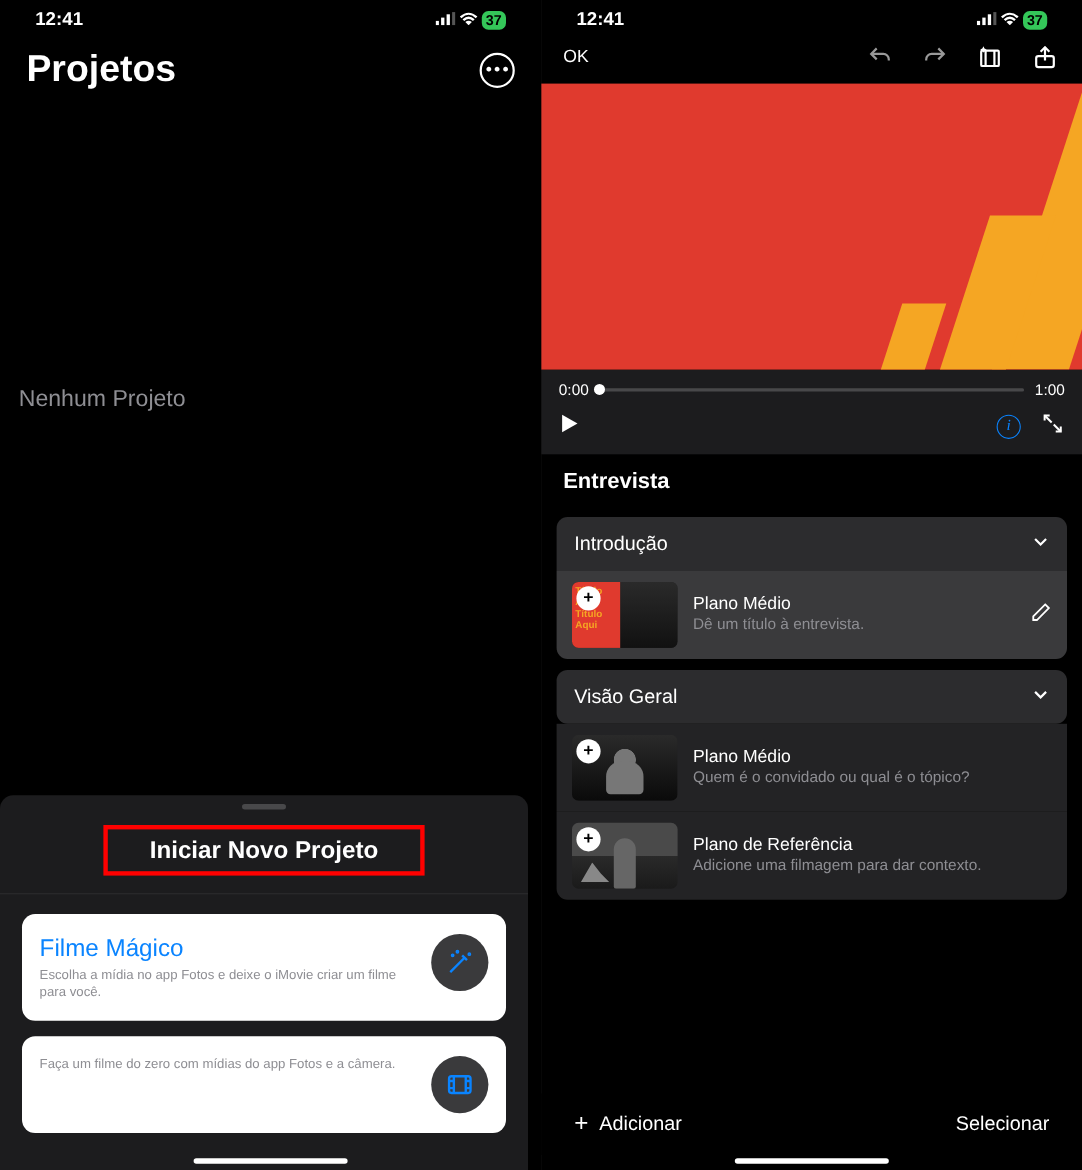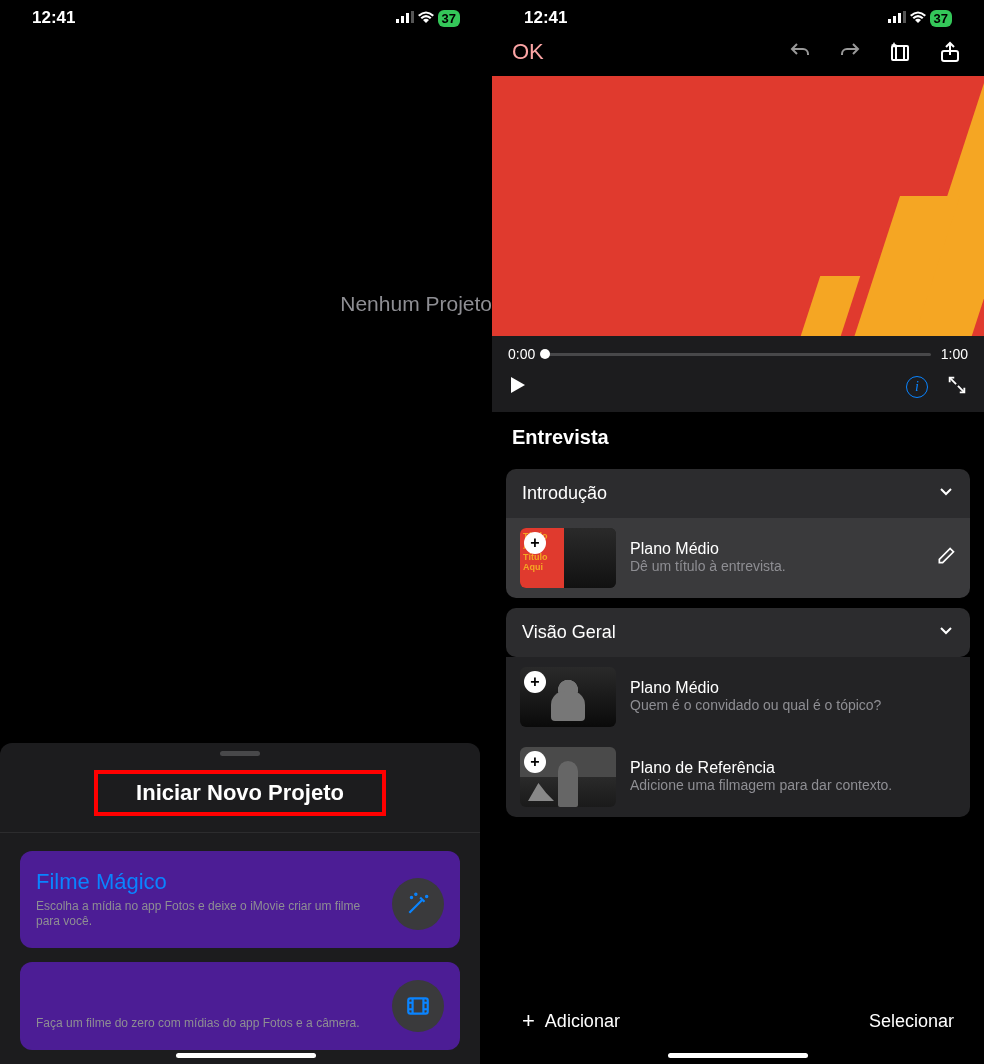--- a/index.html
+++ b/index.html
@@ -6,37 +6,37 @@
   body { background: #333; font-family: -apple-system, BlinkMacSystemFont, "Segoe UI", Helvetica, Arial, sans-serif; color: #fff; width: 984px; height: 1064px; display: flex; }
   .phone { width: 492px; height: 1064px; background: #000; position: relative; overflow: hidden; }
   .status-bar { display: flex; justify-content: space-between; align-items: center; padding: 8px 32px 4px; font-size: 17px; font-weight: 600; }
   .status-right { display: flex; align-items: center; gap: 3px; }
   .battery-badge { background: #34c759; color: #000; font-size: 13px; font-weight: 600; border-radius: 6px; padding: 1px 4px; }
   
   
   .header-row { display: flex; justify-content: space-between; align-items: center; padding: 12px 24px 8px; }
   .title-big { font-size: 34px; font-weight: 700; }
   .more-btn { width: 32px; height: 32px; border: 2px solid #fff; border-radius: 50%; display: flex; align-items: center; justify-content: center; font-size: 16px; letter-spacing: 2px; padding-left: 2px; }
-  .empty-msg { text-align: right; color: #8e8e93; font-size: 21px; margin-top: 260px; padding-left: 17px; }
-  .sheet { position: absolute; bottom: 0; left: 0; right: 12px; background: #1c1c1e; border-top-left-radius: 12px; border-top-right-radius: 12px; }
+  .empty-msg { text-align: left; color: #8e8e93; font-size: 21px; margin-top: 260px; padding-left: 17px; }
+  .sheet { position: absolute; bottom: 0; left: 0; right: 12px; background: #1c1c1e; border-top-left-radius: 12px; border-top-right-radius: 12px; padding-bottom: 20px; }
   .grabber { width: 40px; height: 5px; background: #48484a; border-radius: 3px; margin: 8px auto 14px; }
   .sheet-title-wrap { border: 4px solid #f00; margin: 0 94px 16px; padding: 6px 0; text-align: center; }
   .sheet-title { font-size: 22px; font-weight: 600; }
   .divider { height: 1px; background: #2c2c2e; margin: 0 0 18px; }
-  .option-card { background: #4c1d95; border-radius: 12px; margin: 0 20px 14px; padding: 18px 16px; display: flex; align-items: flex-end; gap: 14px; }
+  .option-card { background: #ffffff; border-radius: 12px; margin: 0 20px 14px; padding: 18px 16px; display: flex; align-items: flex-start; gap: 14px; }
   .option-text { flex: 1; }
   .option-title { font-size: 22px; color: #0a84ff; font-weight: 400; margin-bottom: 4px; }
   .option-desc { font-size: 12px; color: #8e8e93; line-height: 1.3; }
   .option-icon { width: 52px; height: 52px; background: #3a3a3c; border-radius: 50%; display: flex; align-items: center; justify-content: center; }
   .option-icon svg { width: 26px; height: 26px; }
   .home-indicator { position: absolute; bottom: 6px; left: 50%; transform: translateX(-50%); width: 140px; height: 5px; background: #fff; border-radius: 3px; }
 
   
   .toolbar { display: flex; align-items: center; padding: 6px 20px 10px; gap: 22px; }
-  .ok-btn { font-size: 22px; color: #fca5a5; }
+  .ok-btn { font-size: 16px; color: #ffffff; }
   .spacer { flex: 1; }
   .tool-icon { width: 28px; height: 28px; display: flex; align-items: center; justify-content: center; color: #fff; }
   .tool-icon svg { width: 24px; height: 24px; }
   .preview { background: #e03a2e; height: 260px; position: relative; overflow: hidden; }
   .preview .stripe { position: absolute; background: #f5a623; transform: skewX(-18deg); }
   .stripe.s1 { right: -30px; top: 0; width: 70px; height: 100%; }
   .stripe.s2 { right: 50px; bottom: -20px; width: 60px; height: 160px; }
   .stripe.s3 { right: 140px; bottom: -40px; width: 40px; height: 100px; }
   .player-bar { background: #1c1c1e; padding: 10px 16px 12px; }
   .scrubber-row { display: flex; align-items: center; gap: 10px; font-size: 14px; color: #fff; }
@@ -84,20 +84,26 @@
           </svg></span>
       <span><svg width="18" height="13" viewBox="0 0 18 13" fill="#fff">
             <path d="M9 13 L6 10 Q9 7.5 12 10 Z"></path>
             <path d="M3.5 7.5 Q9 2.5 14.5 7.5 L13 9 Q9 5.5 5 9 Z"></path>
             <path d="M1 5 Q9 -2 17 5 L15.5 6.5 Q9 0.5 2.5 6.5 Z"></path>
           </svg></span>
       <span class="battery-badge"><span>37</span></span>
     </div>
   </div>
 
+  <div class="header-row">
+    <div class="title-big">Projetos</div>
+    <div class="more-btn">
+      <span>•••</span>
+    </div>
+  </div>
 
   <div class="empty-msg">Nenhum Projeto</div>
 
   <div class="sheet">
     <div class="grabber"></div>
     <div class="sheet-title-wrap">
       <div class="sheet-title">Iniciar Novo Projeto</div>
     </div>
     <div class="divider"></div>
 

